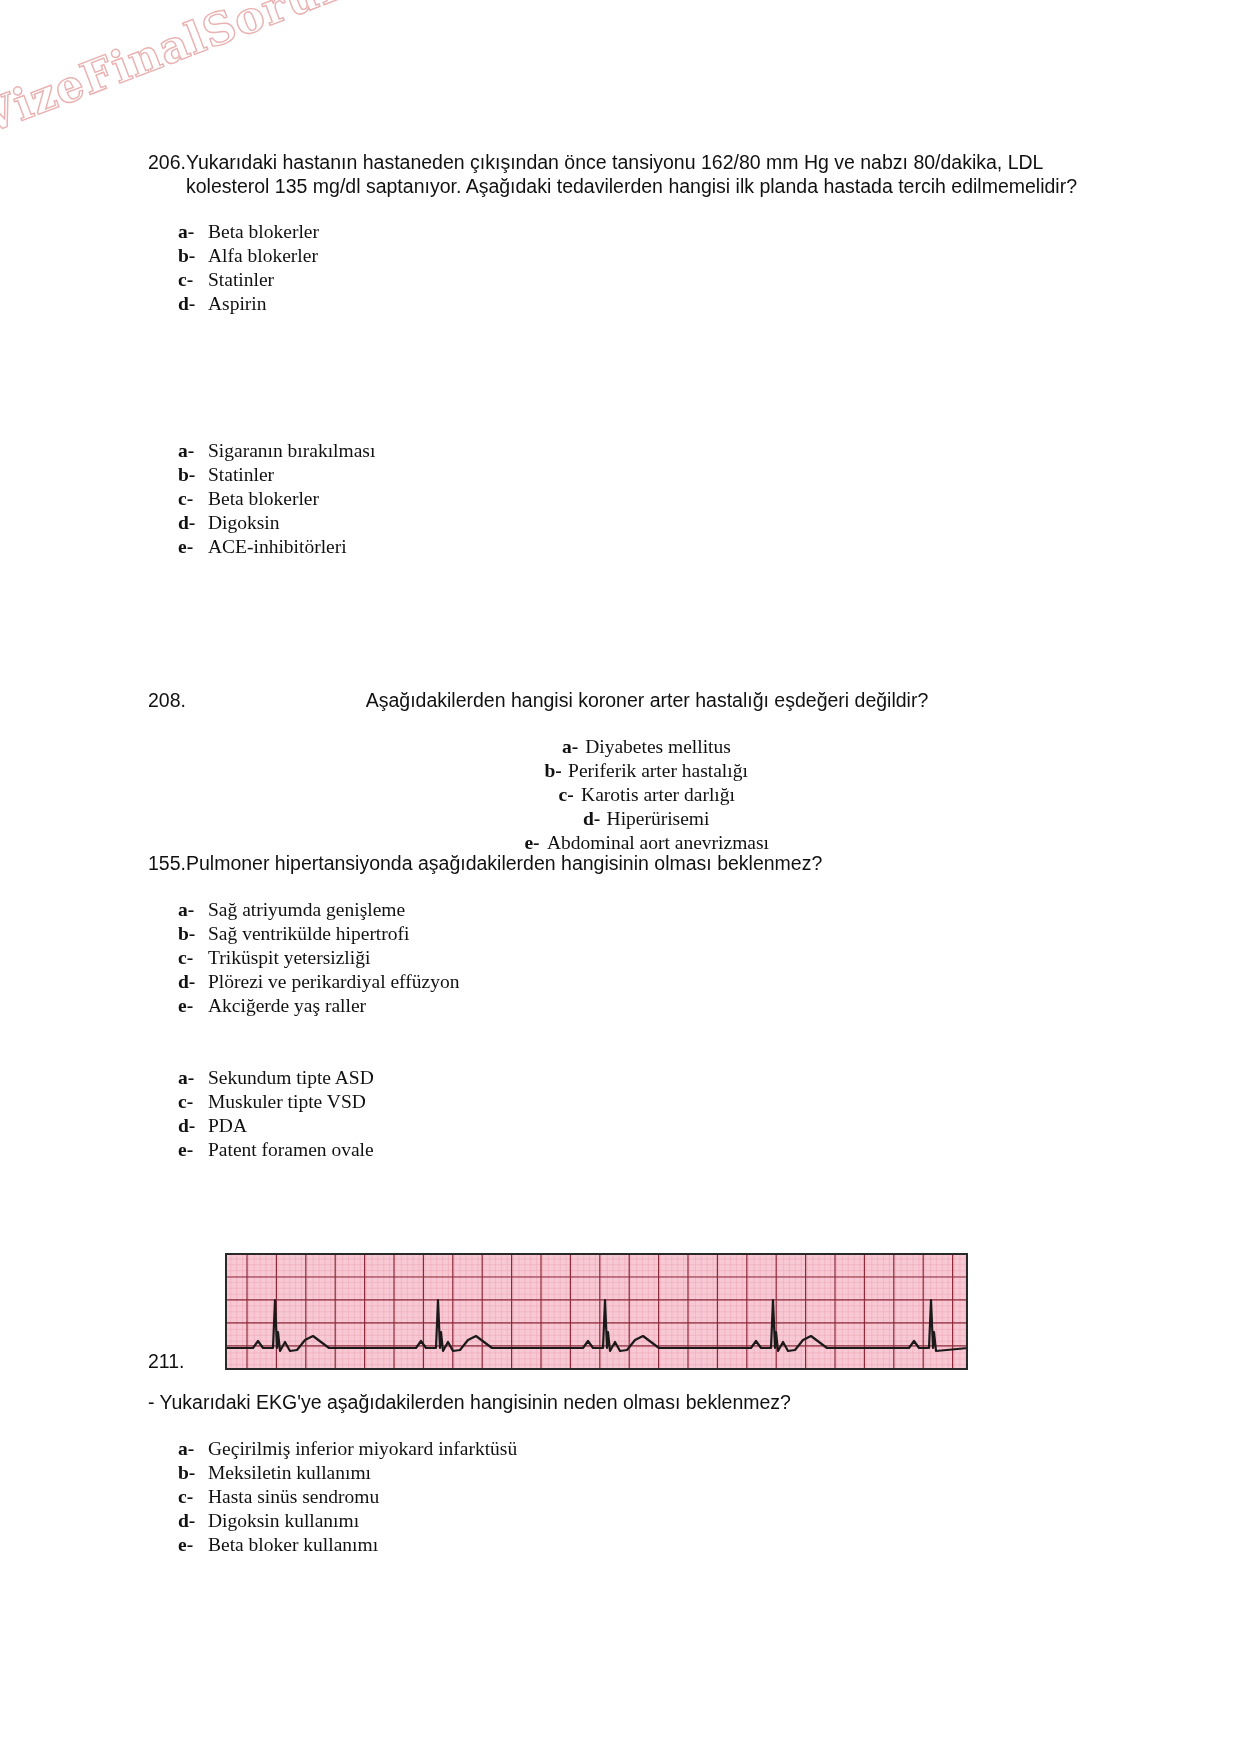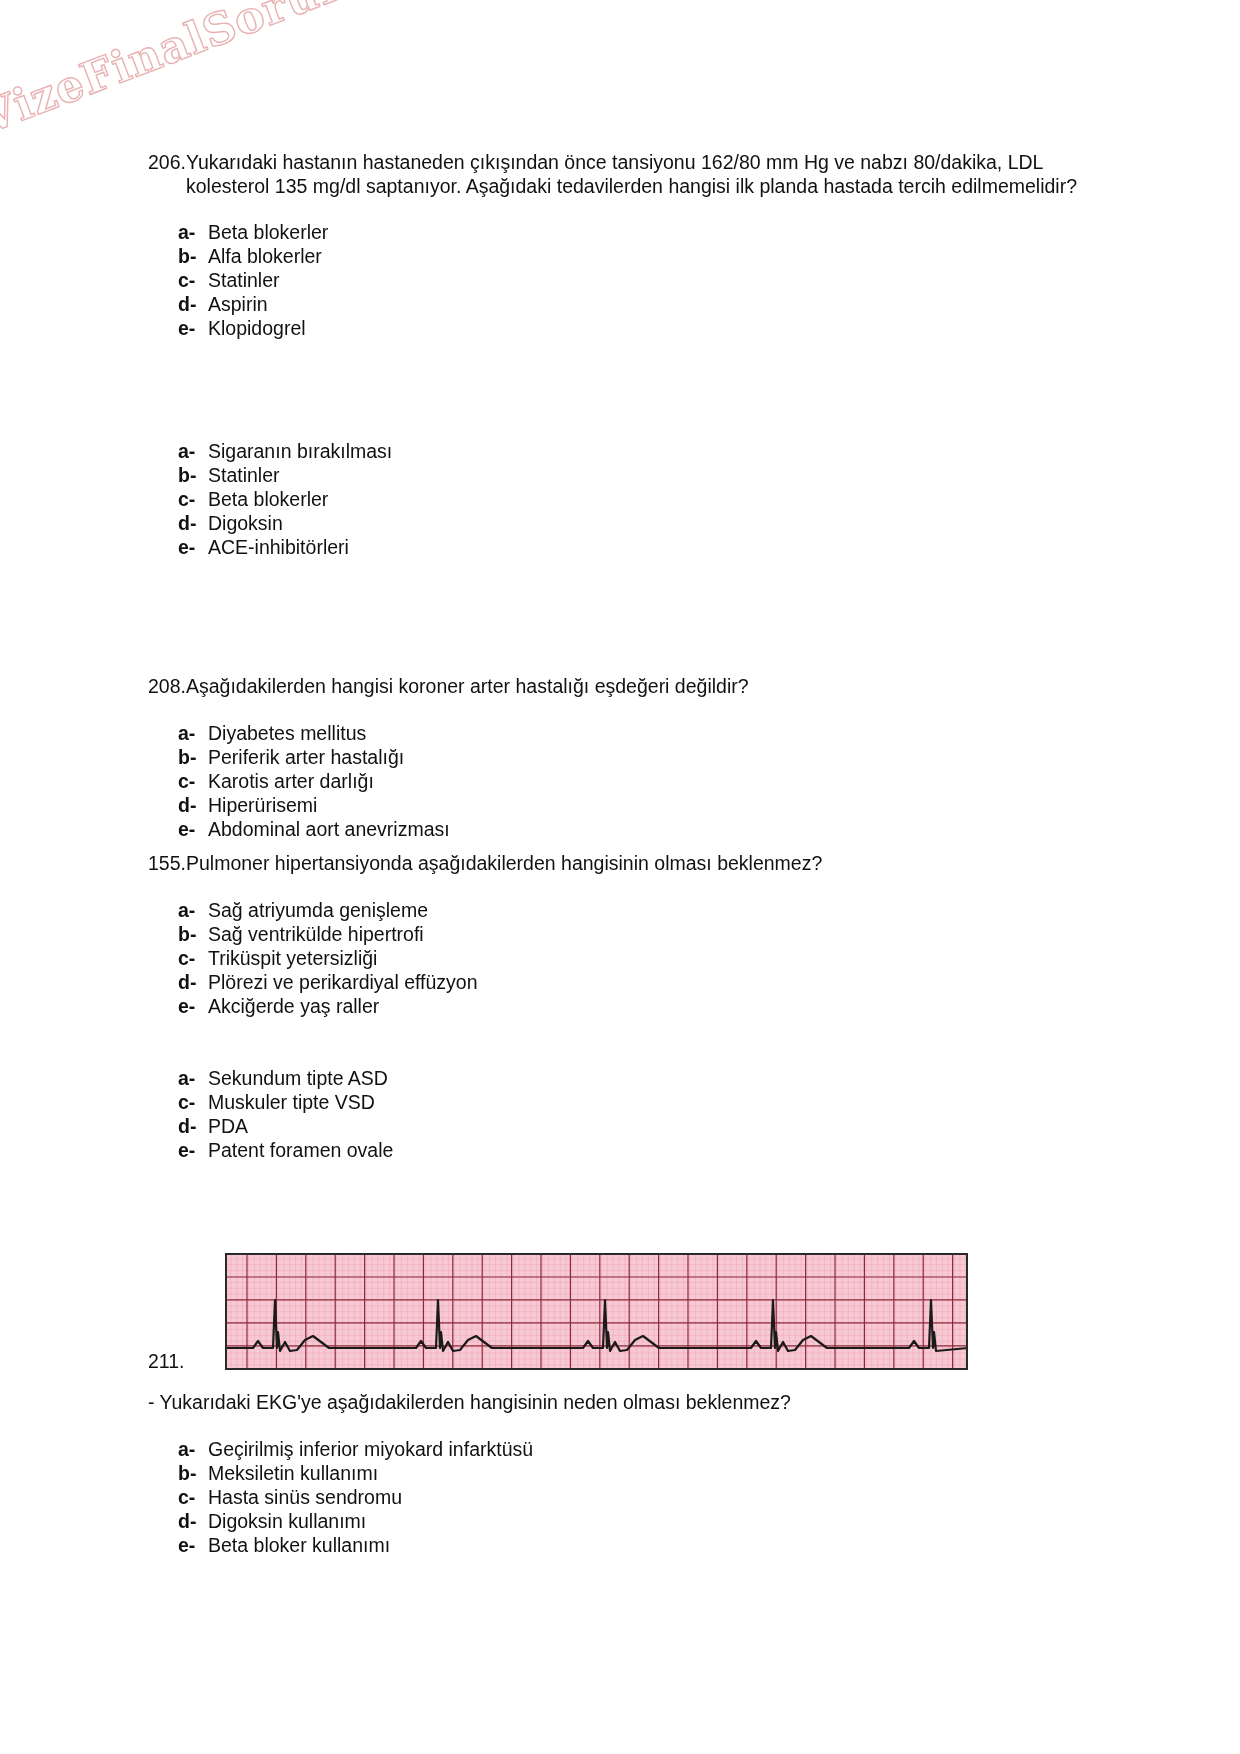--- a/index.html
+++ b/index.html
@@ -11,28 +11,28 @@
       position: absolute; left: -8px; top: 92px;
       font-family: "DejaVu Serif", serif; font-weight: bold; font-size: 44px;
       color: #ffffff; -webkit-text-stroke: 1.4px #e7a9a9;
       transform: rotate(-21deg); transform-origin: left bottom;
       letter-spacing: 1px; white-space: nowrap; opacity: 0.9;
     }
     .q { position: absolute; left: 148px; width: 960px; font-size: 19.5px; line-height: 24px; }
     .q .stem { position: relative; padding-left: 38px; }
     .q .num { position: absolute; left: 0; top: 0; }
     .q .stem-text { display: block; text-indent: 0; }
-    .opts { list-style: none; margin: 0; padding: 0 0 0 30px; }
+    .opts { list-style: none; margin: 0; padding: 0 0 0 30px; font-family: Liberation Serif, serif; }
     .opts li { height: 24px; line-height: 24px; font-size: 19.5px; }
     .opts .letter { font-weight: bold; display: inline-block; width: 30px; }
     #q206 { top: 150px; }
     #q206 .opts { margin-top: 22px; }
     #q207 { top: 391px; }
     #q207 .opts { margin-top: 48px; }
-    #q208 { top: 674px; }
+    #q208 { top: 688px; text-align: center; }
     #q208 .opts { margin-top: 23px; }
     #q209 { top: 851px; }
     #q209 .opts { margin-top: 23px; }
     #q210 { top: 1043px; }
     #q210 .opts { margin-top: 23px; }
     .ecg-wrap { position: absolute; left: 225px; top: 1253px; width: 743px; height: 117px; }
     #q211-num { position: absolute; left: 148px; top: 1350px; font-size: 19.5px; }
     #q211 { top: 1390px; }
     #q211 .stem { padding-left: 0; }
     #q211 .opts { margin-top: 23px; }
@@ -45,21 +45,20 @@
 <div class="q" id="q206">
   <div class="stem">
     <span class="num">206.</span>
     <span class="stem-text">Yukarıdaki hastanın hastaneden çıkışından önce tansiyonu 162/80 mm Hg ve nabzı 80/dakika, LDL kolesterol 135 mg/dl saptanıyor. Aşağıdaki tedavilerden hangisi ilk planda hastada tercih edilmemelidir?</span>
   </div>
   <ul class="opts">
     <li><span class="letter">a-</span><span>Beta blokerler</span></li>
     <li><span class="letter">b-</span><span>Alfa blokerler</span></li>
     <li><span class="letter">c-</span><span>Statinler</span></li>
     <li><span class="letter">d-</span><span>Aspirin</span></li>
-    <li><span class="letter">e-</span><span>Klopidogrel</span></li>
   </ul>
 </div>
 
 <div class="q" id="q207">
   <ul class="opts">
     <li><span class="letter">a-</span><span>Sigaranın bırakılması</span></li>
     <li><span class="letter">b-</span><span>Statinler</span></li>
     <li><span class="letter">c-</span><span>Beta blokerler</span></li>
     <li><span class="letter">d-</span><span>Digoksin</span></li>
     <li><span class="letter">e-</span><span>ACE-inhibitörleri</span></li>

